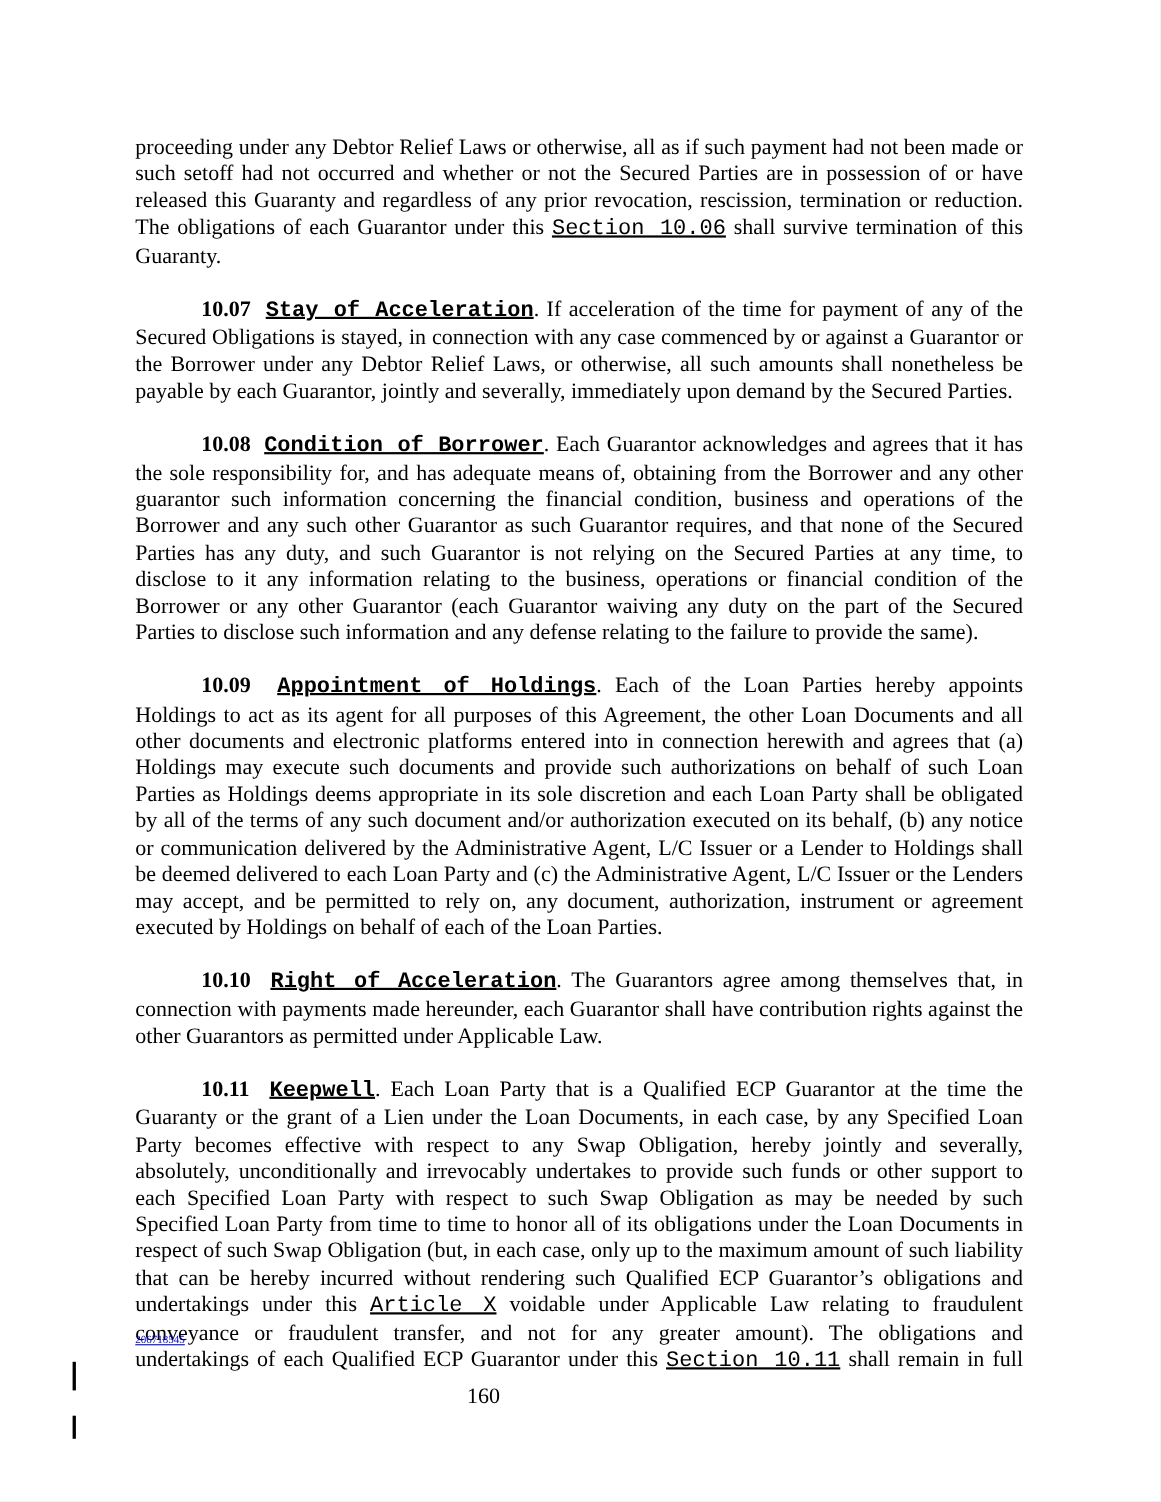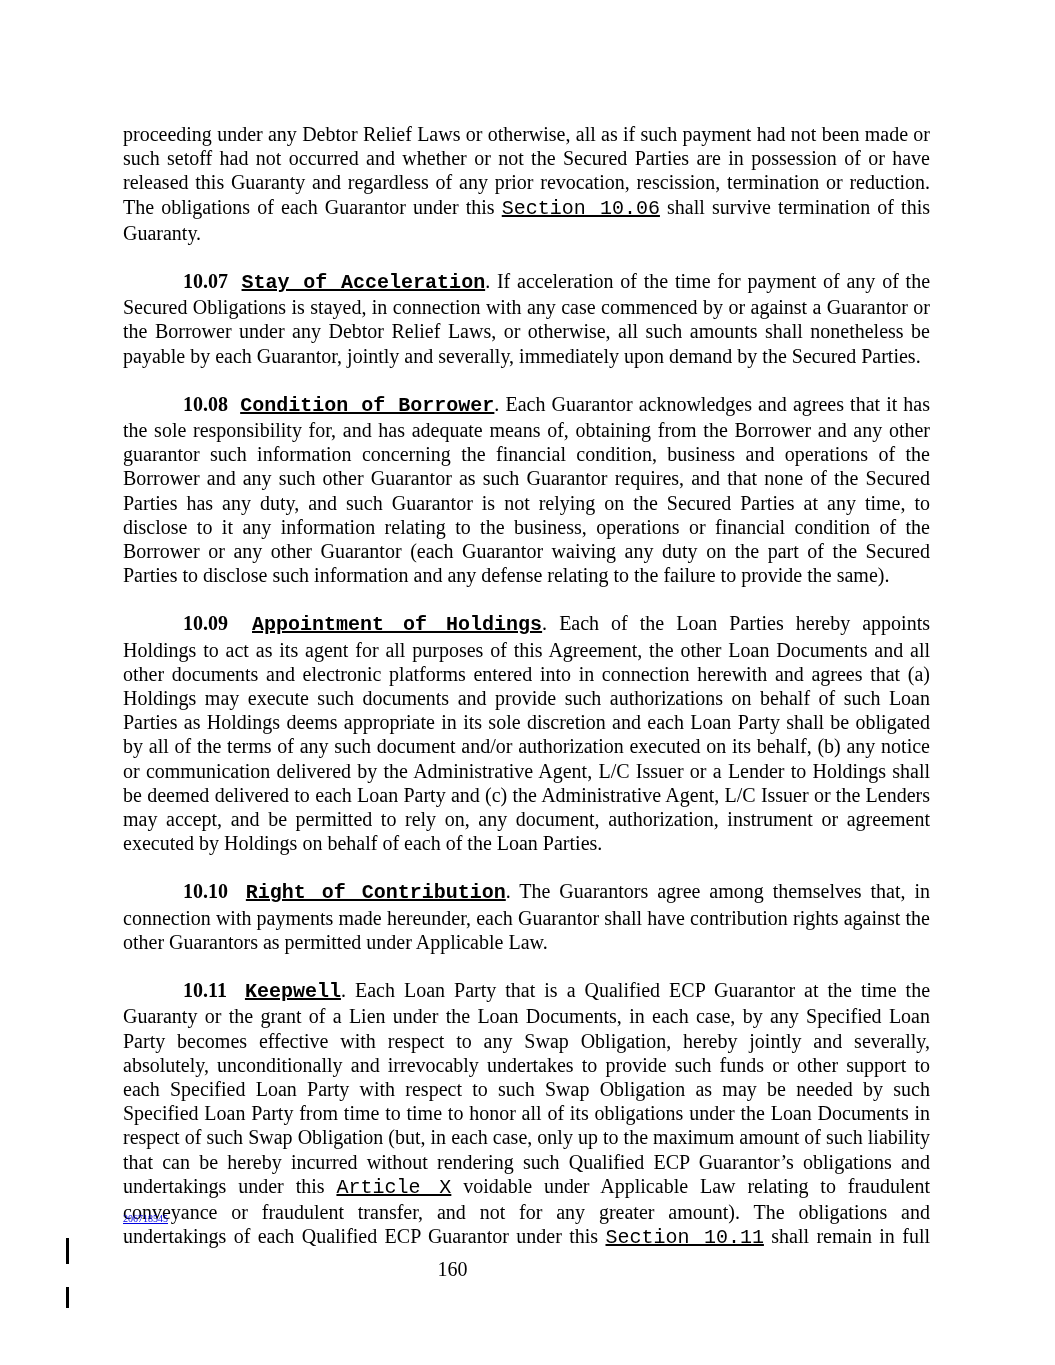--- a/index.html
+++ b/index.html
@@ -30,21 +30,20 @@
   .b { font-weight: bold; }
   .u { text-decoration: underline; font-family: Liberation Mono, monospace; }
   .page-number {
     position: absolute;
     left: 0;
     top: 1257px;
     width: 879px;
     text-align: center;
     font-size: 20px;
     line-height: 24px;
-    margin-left: 13px;
   }
   .doc-number {
     position: absolute;
     left: 123px;
     top: 1210px;
     font-size: 10px;
     line-height: 17px;
     color: #0000e0;
     text-decoration: underline;
     cursor: pointer;
@@ -61,21 +60,21 @@
 </head>
 <body>
 
 <div class="page">
 
   <div class="content">
       <p><span>proceeding under any Debtor Relief Laws or otherwise, all as if such payment had not been made or such setoff had not occurred and whether or not the Secured Parties are in possession of or have released this Guaranty and regardless of any prior revocation, rescission, termination or reduction. The obligations of each Guarantor under this </span><span class="u">Section 10.06</span><span> shall survive termination of this Guaranty.</span></p>
       <p class="indent"><span class="b">10.07&nbsp; </span><span class="b u">Stay of Acceleration</span><span>. If acceleration of the time for payment of any of the Secured Obligations is stayed, in connection with any case commenced by or against a Guarantor or the Borrower under any Debtor Relief Laws, or otherwise, all such amounts shall nonetheless be payable by each Guarantor, jointly and severally, immediately upon demand by the Secured Parties.</span></p>
       <p class="indent"><span class="b">10.08&nbsp; </span><span class="b u">Condition of Borrower</span><span>. Each Guarantor acknowledges and agrees that it has the sole responsibility for, and has adequate means of, obtaining from the Borrower and any other guarantor such information concerning the financial condition, business and operations of the Borrower and any such other Guarantor as such Guarantor requires, and that none of the Secured Parties has any duty, and such Guarantor is not relying on the Secured Parties at any time, to disclose to it any information relating to the business, operations or financial condition of the Borrower or any other Guarantor (each Guarantor waiving any duty on the part of the Secured Parties to disclose such information and any defense relating to the failure to provide the same).</span></p>
       <p class="indent"><span class="b">10.09&nbsp; </span><span class="b u">Appointment of Holdings</span><span>. Each of the Loan Parties hereby appoints Holdings to act as its agent for all purposes of this Agreement, the other Loan Documents and all other documents and electronic platforms entered into in connection herewith and agrees that (a) Holdings may execute such documents and provide such authorizations on behalf of such Loan Parties as Holdings deems appropriate in its sole discretion and each Loan Party shall be obligated by all of the terms of any such document and/or authorization executed on its behalf, (b) any notice or communication delivered by the Administrative Agent, L/C Issuer or a Lender to Holdings shall be deemed delivered to each Loan Party and (c) the Administrative Agent, L/C Issuer or the Lenders may accept, and be permitted to rely on, any document, authorization, instrument or agreement executed by Holdings on behalf of each of the Loan Parties.</span></p>
-      <p class="indent"><span class="b">10.10&nbsp; </span><span class="b u">Right of Contribution</span><span>. The Guarantors agree among themselves that, in connection with payments made hereunder, each Guarantor shall have contribution rights against the other Guarantors as permitted under Applicable Law.</span></p>
+      <p class="indent"><span class="b">10.10&nbsp; </span><span class="b u">Right of Acceleration</span><span>. The Guarantors agree among themselves that, in connection with payments made hereunder, each Guarantor shall have contribution rights against the other Guarantors as permitted under Applicable Law.</span></p>
       <p class="indent jlast"><span class="b">10.11&nbsp; </span><span class="b u">Keepwell</span><span>. Each Loan Party that is a Qualified ECP Guarantor at the time the Guaranty or the grant of a Lien under the Loan Documents, in each case, by any Specified Loan Party becomes effective with respect to any Swap Obligation, hereby jointly and severally, absolutely, unconditionally and irrevocably undertakes to provide such funds or other support to each Specified Loan Party with respect to such Swap Obligation as may be needed by such Specified Loan Party from time to time to honor all of its obligations under the Loan Documents in respect of such Swap Obligation (but, in each case, only up to the maximum amount of such liability that can be hereby incurred without rendering such Qualified ECP Guarantor’s obligations and undertakings under this </span><span class="u">Article X</span><span> voidable under Applicable Law relating to fraudulent conveyance or fraudulent transfer, and not for any greater amount). The obligations and undertakings of each Qualified ECP Guarantor under this </span><span class="u">Section 10.11</span><span> shall remain in full</span></p>
     </div>
 
   <div class="change-bar bar1"></div>
   <div class="change-bar bar2"></div>
 
   <div class="page-number">160</div>
 
   <a class="doc-number">206718545</a>
 

